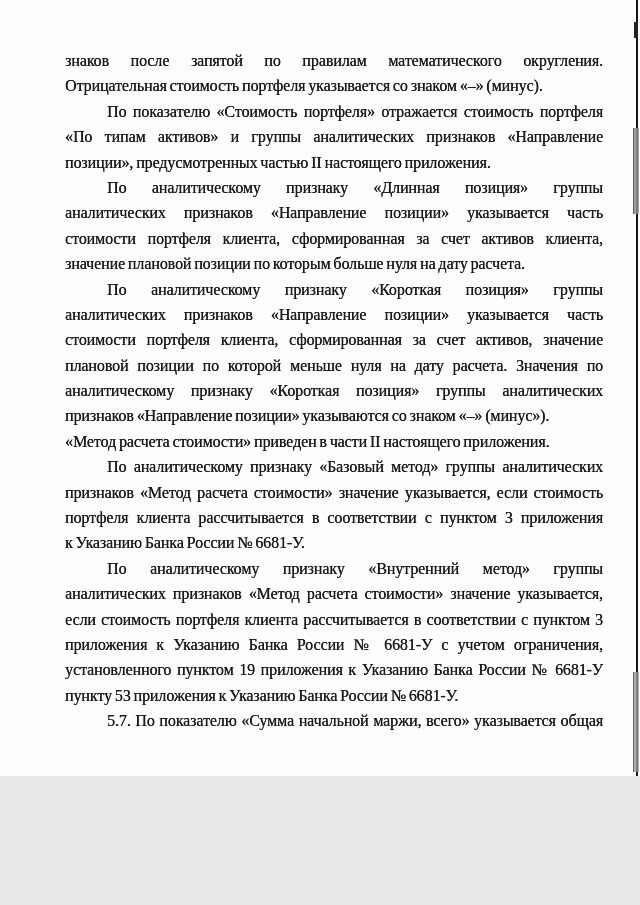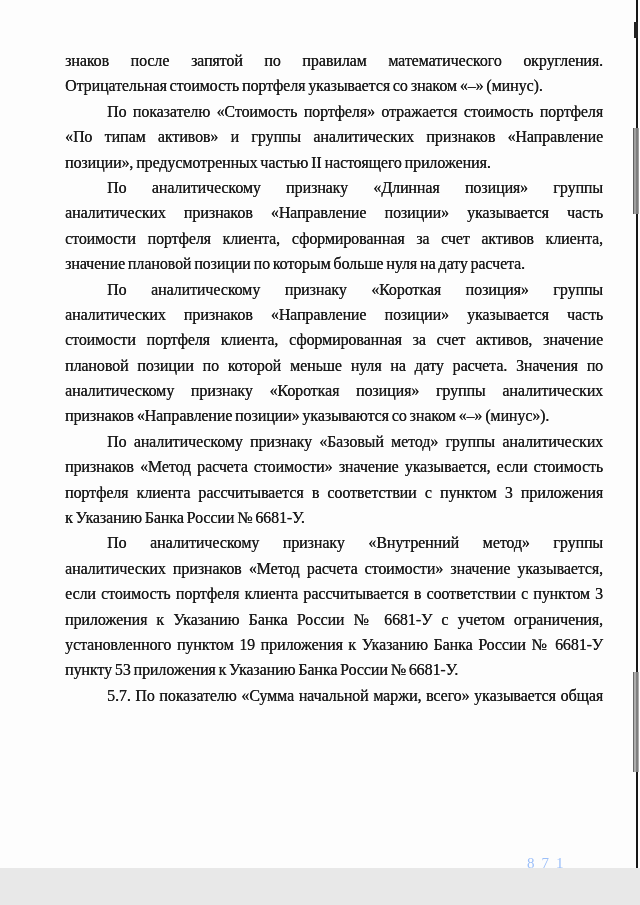--- a/index.html
+++ b/index.html
@@ -1,18 +1,18 @@
 <!DOCTYPE html>
 <html><head>
 <meta charset="utf-8">
 <style>
   html,body{margin:0;padding:0;background:#e8e8e8;}
   .page{
     position:relative;
-    width:640px;height:868px;
+    width:640px;height:776px;
     background:#fdfdfd;
     overflow:hidden;
     font-family:"Liberation Serif", serif;
   }
   .doc-body{
     position:absolute;
     left:65px;top:48px;width:538px;
     color:#1b1b1b;
     font-size:16px;
   }
@@ -102,20 +102,21 @@
       <div class="tline indent">По аналитическому признаку «Длинная позиция» группы</div>
       <div class="tline">аналитических признаков «Направление позиции» указывается часть</div>
       <div class="tline">стоимости портфеля клиента, сформированная за счет активов клиента,</div>
       <div class="tline lastline">значение плановой позиции по которым больше нуля на дату расчета.</div>
       <div class="tline indent">По аналитическому признаку «Короткая позиция» группы</div>
       <div class="tline">аналитических признаков «Направление позиции» указывается часть</div>
       <div class="tline">стоимости портфеля клиента, сформированная за счет активов, значение</div>
       <div class="tline">плановой позиции по которой меньше нуля на дату расчета. Значения по</div>
       <div class="tline">аналитическому признаку «Короткая позиция» группы аналитических</div>
       <div class="tline lastline">признаков «Направление позиции» указываются со знаком «–» (минус»).</div>
+      <div class="tline lastline">«Метод расчета стоимости» приведен в части II настоящего приложения.</div>
       <div class="tline indent">По аналитическому признаку «Базовый метод» группы аналитических</div>
       <div class="tline">признаков «Метод расчета стоимости» значение указывается, если стоимость</div>
       <div class="tline">портфеля клиента рассчитывается в соответствии с пунктом 3 приложения</div>
       <div class="tline lastline">к Указанию Банка России № 6681-У.</div>
       <div class="tline indent">По аналитическому признаку «Внутренний метод» группы</div>
       <div class="tline">аналитических признаков «Метод расчета стоимости» значение указывается,</div>
       <div class="tline">если стоимость портфеля клиента рассчитывается в соответствии с пунктом 3</div>
       <div class="tline">приложения к Указанию Банка России № 6681-У с учетом ограничения,</div>
       <div class="tline">установленного пунктом 19 приложения к Указанию Банка России № 6681-У</div>
       <div class="tline lastline">пункту 53 приложения к Указанию Банка России № 6681-У.</div>

